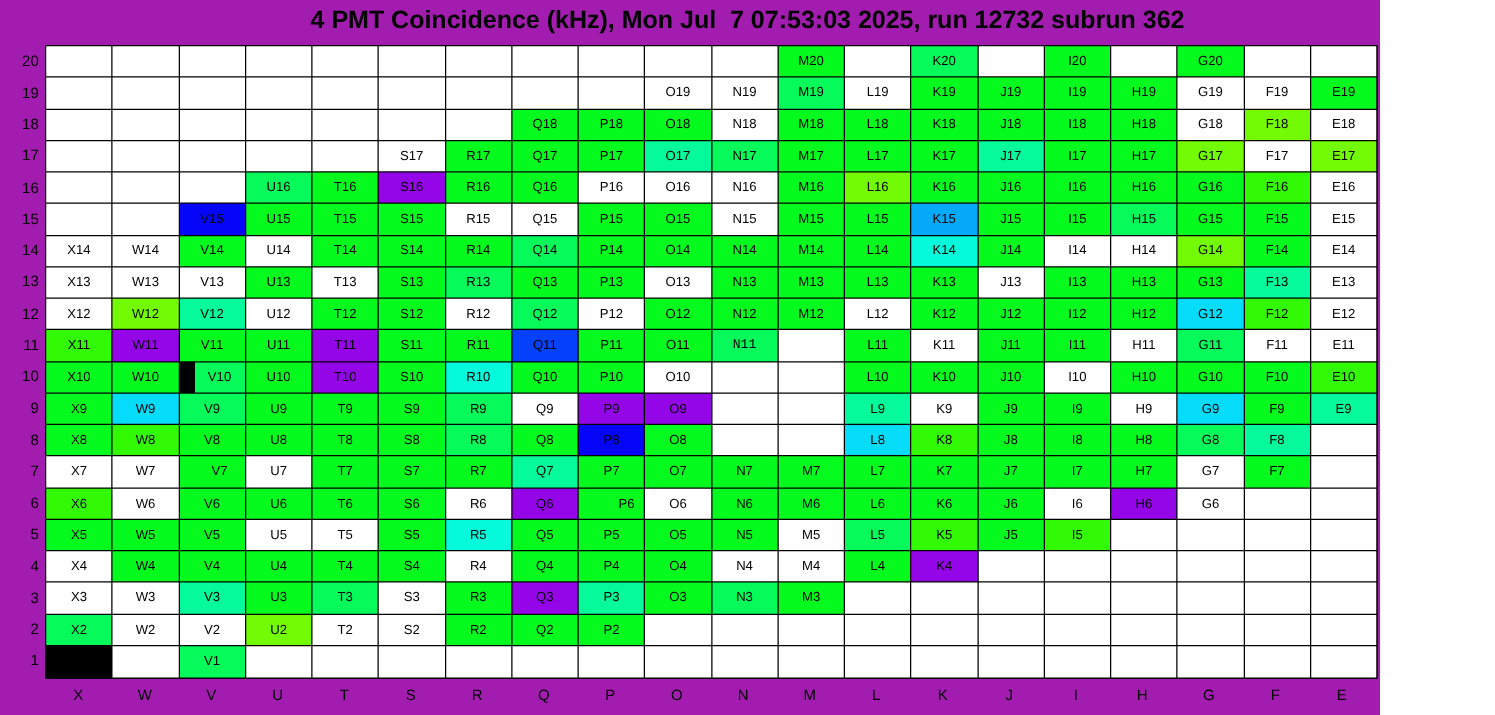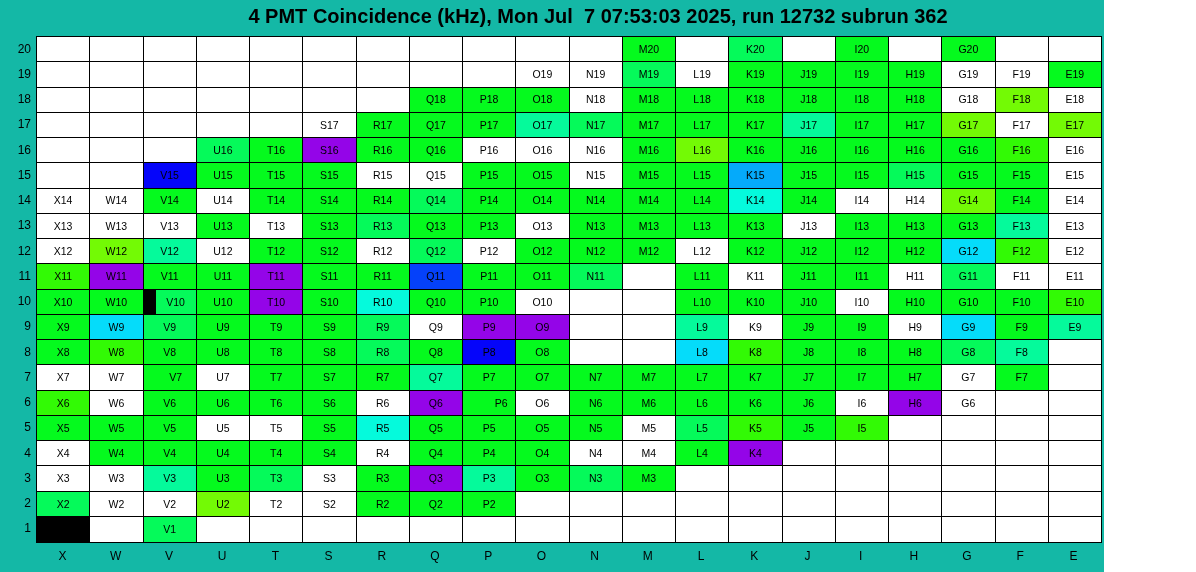--- a/index.html
+++ b/index.html
@@ -1,17 +1,17 @@
 <!DOCTYPE html>
 <html><head>
 <meta charset="utf-8">
 <style>
   html,body { margin:0; padding:0; background:#ffffff; }
   body { width:1196px; height:572px; font-family:"Liberation Sans", sans-serif; }
-  .canvas { position:relative; width:1104px; height:572px; background:#14b8a6; overflow:hidden; }
+  .canvas { position:relative; width:1104px; height:572px; background:#a21caf; overflow:hidden; }
   .title { position:absolute; top:5px; left:0; width:1196px; text-align:center;
            font-size:20px; font-weight:bold; color:#000; white-space:pre; }
   .plot { position:absolute; left:36px; top:36px; width:1064px; height:505px;
           border:1px solid #000; background:#000; display:grid;
           grid-template-columns:repeat(20,1fr); grid-template-rows:repeat(20,1fr); gap:1px; }
   .cell { background:#fff; display:flex; align-items:center; justify-content:center;
           font-size:10.5px; line-height:1; color:#000; overflow:hidden; }
   .ylab { position:absolute; left:4px; width:27px; text-align:right; font-size:12px;
           line-height:14px; color:#000; }
   .xlab { position:absolute; text-align:center; font-size:12px; line-height:14px; color:#000; }
@@ -210,21 +210,21 @@
       <div class="cell" style="background: rgb(50, 250, 5);">X11</div>
       <div class="cell" style="background: rgb(148, 5, 232);">W11</div>
       <div class="cell" style="background: rgb(5, 250, 30);">V11</div>
       <div class="cell" style="background: rgb(5, 250, 30);">U11</div>
       <div class="cell" style="background: rgb(148, 5, 232);">T11</div>
       <div class="cell" style="background: rgb(5, 250, 30);">S11</div>
       <div class="cell" style="background: rgb(5, 250, 30);">R11</div>
       <div class="cell" style="background: rgb(5, 65, 250);">Q11</div>
       <div class="cell" style="background: rgb(5, 250, 30);">P11</div>
       <div class="cell" style="background: rgb(5, 250, 30);">O11</div>
-      <div class="cell" style="background: rgb(5, 250, 90);">N11</div>
+      <div class="cell" style="background: rgb(5, 250, 90); font-family: Liberation Mono, monospace;">N11</div>
       <div class="cell"></div>
       <div class="cell" style="background: rgb(5, 250, 30);">L11</div>
       <div class="cell">K11</div>
       <div class="cell" style="background: rgb(5, 250, 30);">J11</div>
       <div class="cell" style="background: rgb(5, 250, 30);">I11</div>
       <div class="cell">H11</div>
       <div class="cell" style="background: rgb(5, 250, 90);">G11</div>
       <div class="cell">F11</div>
       <div class="cell">E11</div>
       <div class="cell" style="background: rgb(5, 250, 30);">X10</div>

